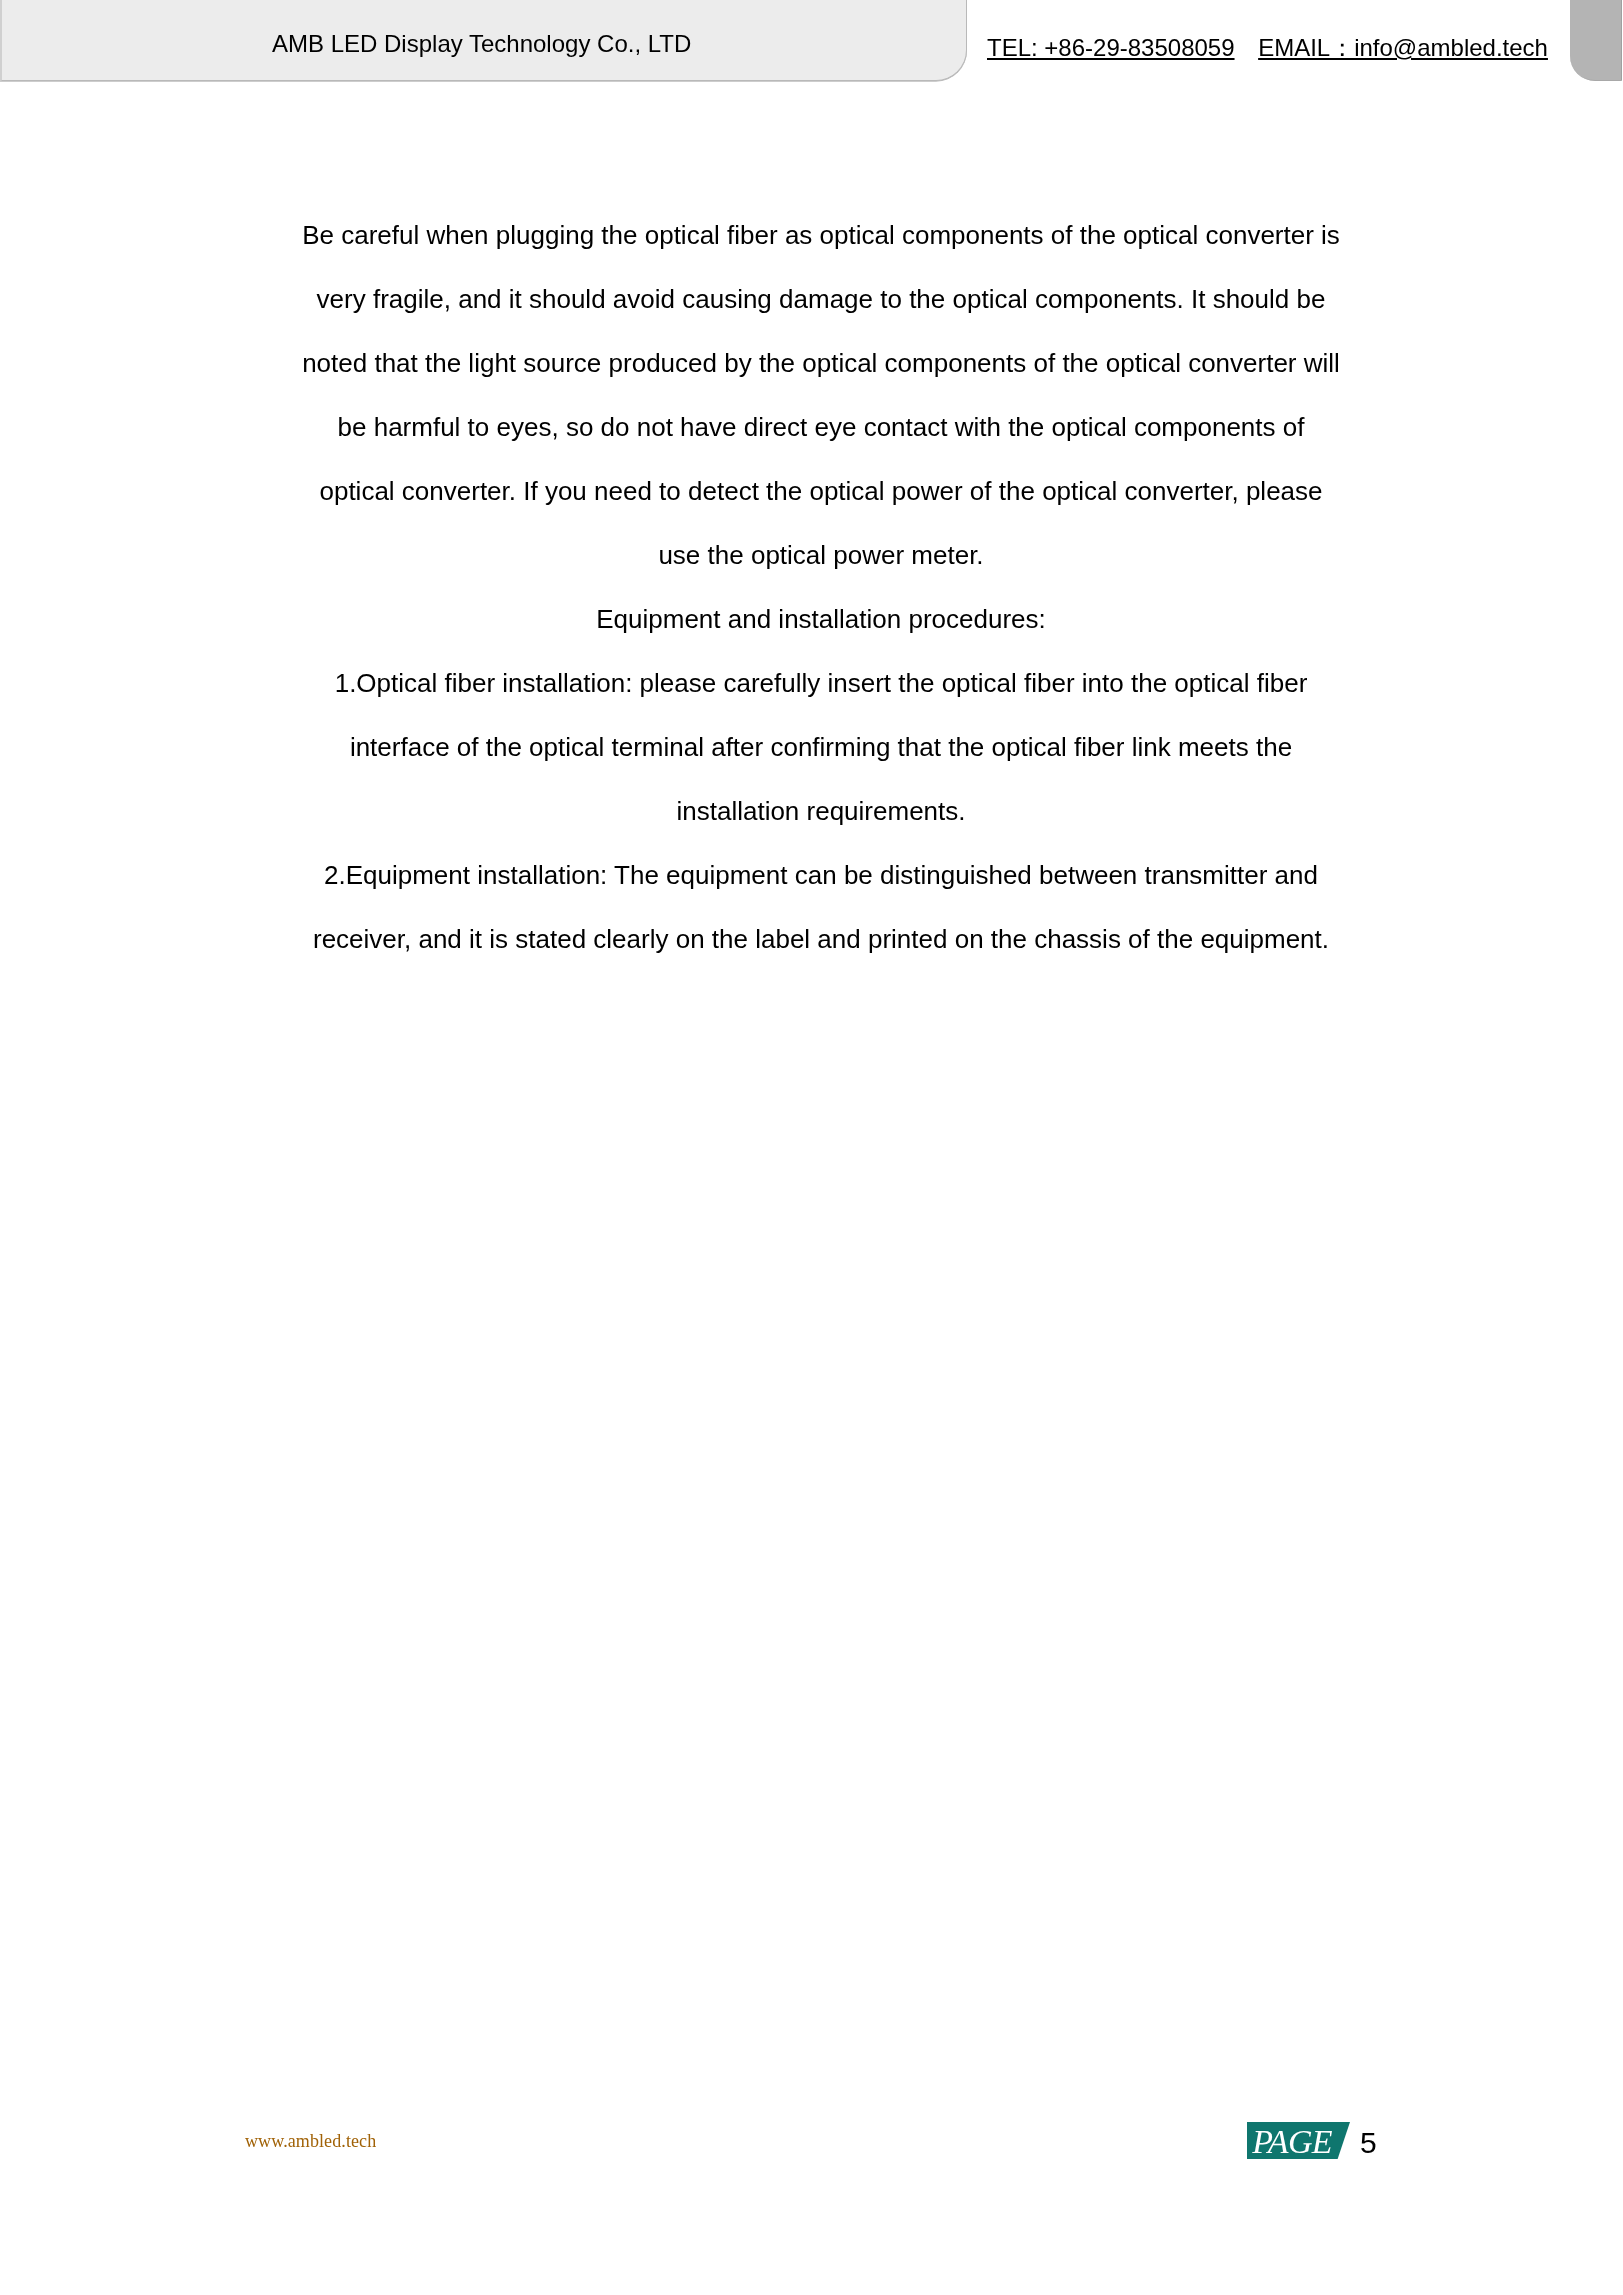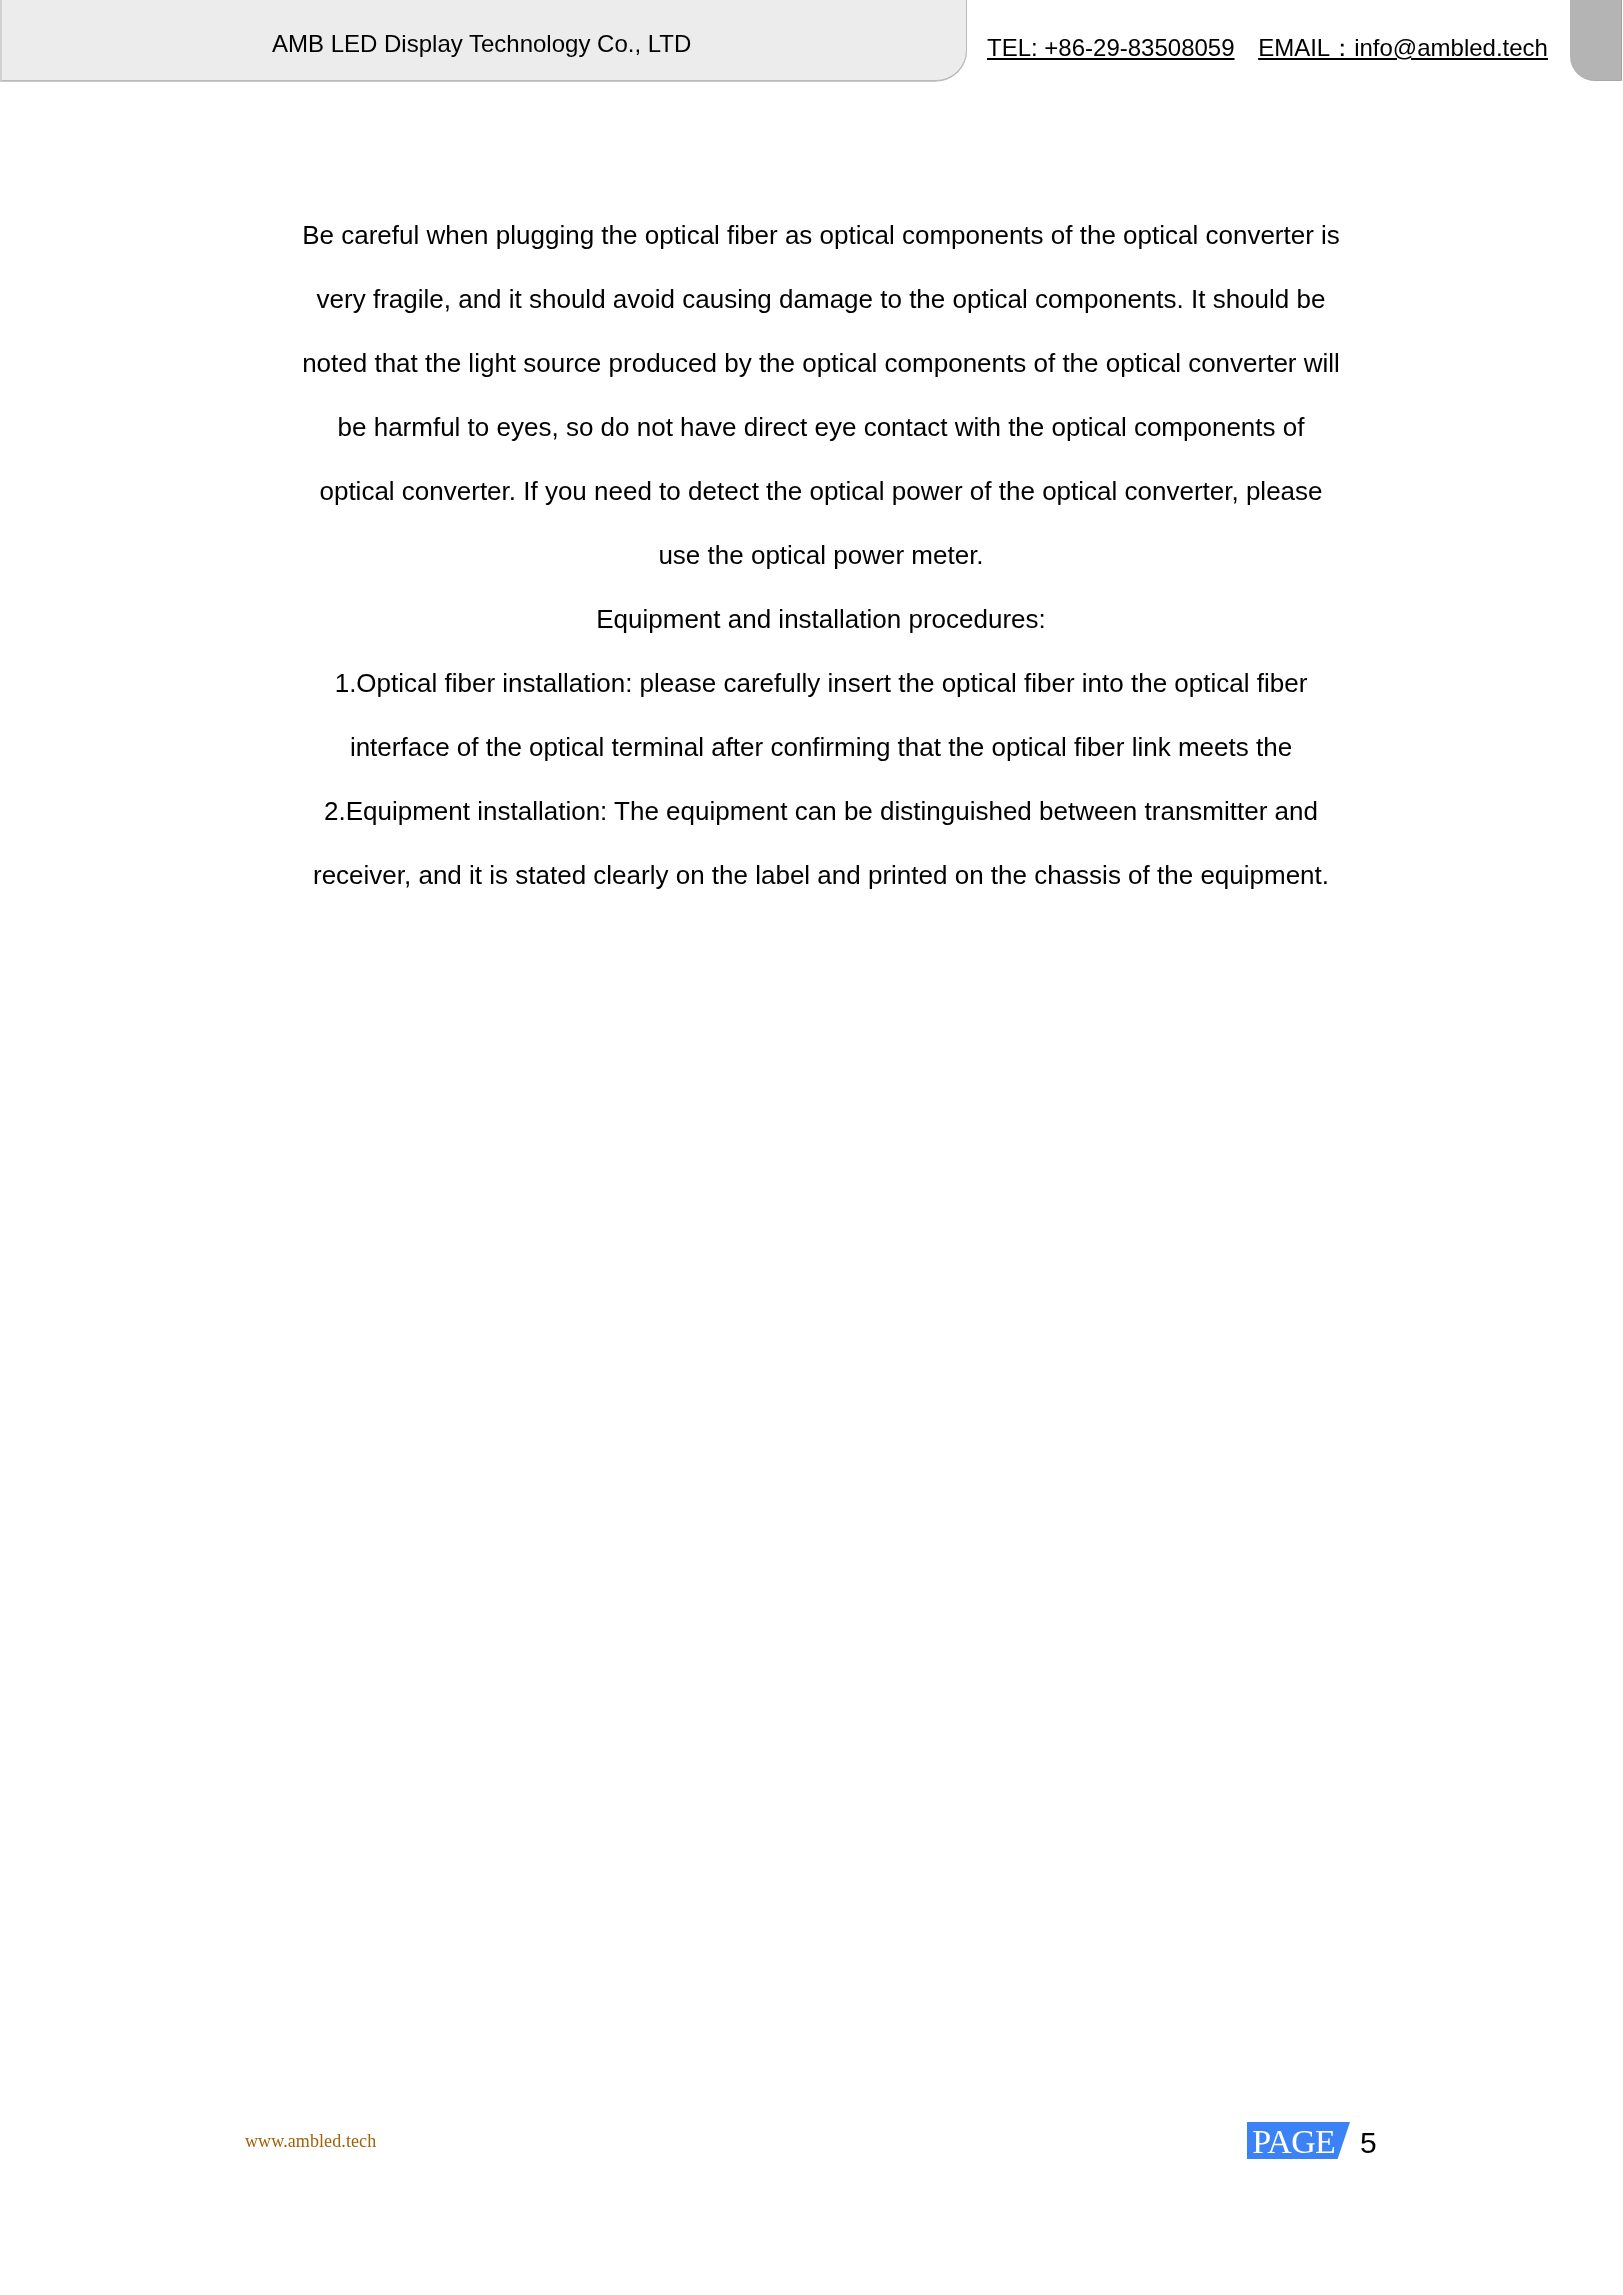--- a/index.html
+++ b/index.html
@@ -89,23 +89,24 @@
       color: #a16207;
       white-space: nowrap;
       letter-spacing: 0.1px;
     }
     .page-badge {
       position: absolute;
       left: 1247px;
       top: 2122px;
       width: 103px;
       height: 37px;
-      background: #3b82f6;
+      background: #0f766e;
       clip-path: polygon(0 0, 100% 0, 88% 100%, 0 100%);
       box-sizing: border-box;
+      font-style: italic;
     }
     .page-badge-label {
       position: absolute;
       left: 5.2px;
       top: 2.6px;
       font-family: "Liberation Serif", serif;
       font-size: 34px;
       line-height: 34px;
       color: #ffffff;
       letter-spacing: -0.7px;
@@ -134,20 +135,21 @@
 <div class="body-text">
   <div class="body-line">Be careful when plugging the optical fiber as optical components of the optical converter is</div>
   <div class="body-line">very fragile, and it should avoid causing damage to the optical components. It should be</div>
   <div class="body-line">noted that the light source produced by the optical components of the optical converter will</div>
   <div class="body-line">be harmful to eyes, so do not have direct eye contact with the optical components of</div>
   <div class="body-line">optical converter. If you need to detect the optical power of the optical converter, please</div>
   <div class="body-line">use the optical power meter.</div>
   <div class="body-line">Equipment and installation procedures:</div>
   <div class="body-line">1.Optical fiber installation: please carefully insert the optical fiber into the optical fiber</div>
   <div class="body-line">interface of the optical terminal after confirming that the optical fiber link meets the</div>
+  <div class="body-line">installation requirements.</div>
   <div class="body-line">2.Equipment installation: The equipment can be distinguished between transmitter and</div>
   <div class="body-line">receiver, and it is stated clearly on the label and printed on the chassis of the equipment.</div>
 </div>
 
 <div class="footer-url">www.ambled.tech</div>
 <div class="page-badge">
   <span class="page-badge-label">PAGE</span>
 </div>
 <div class="page-number">5</div>
 

